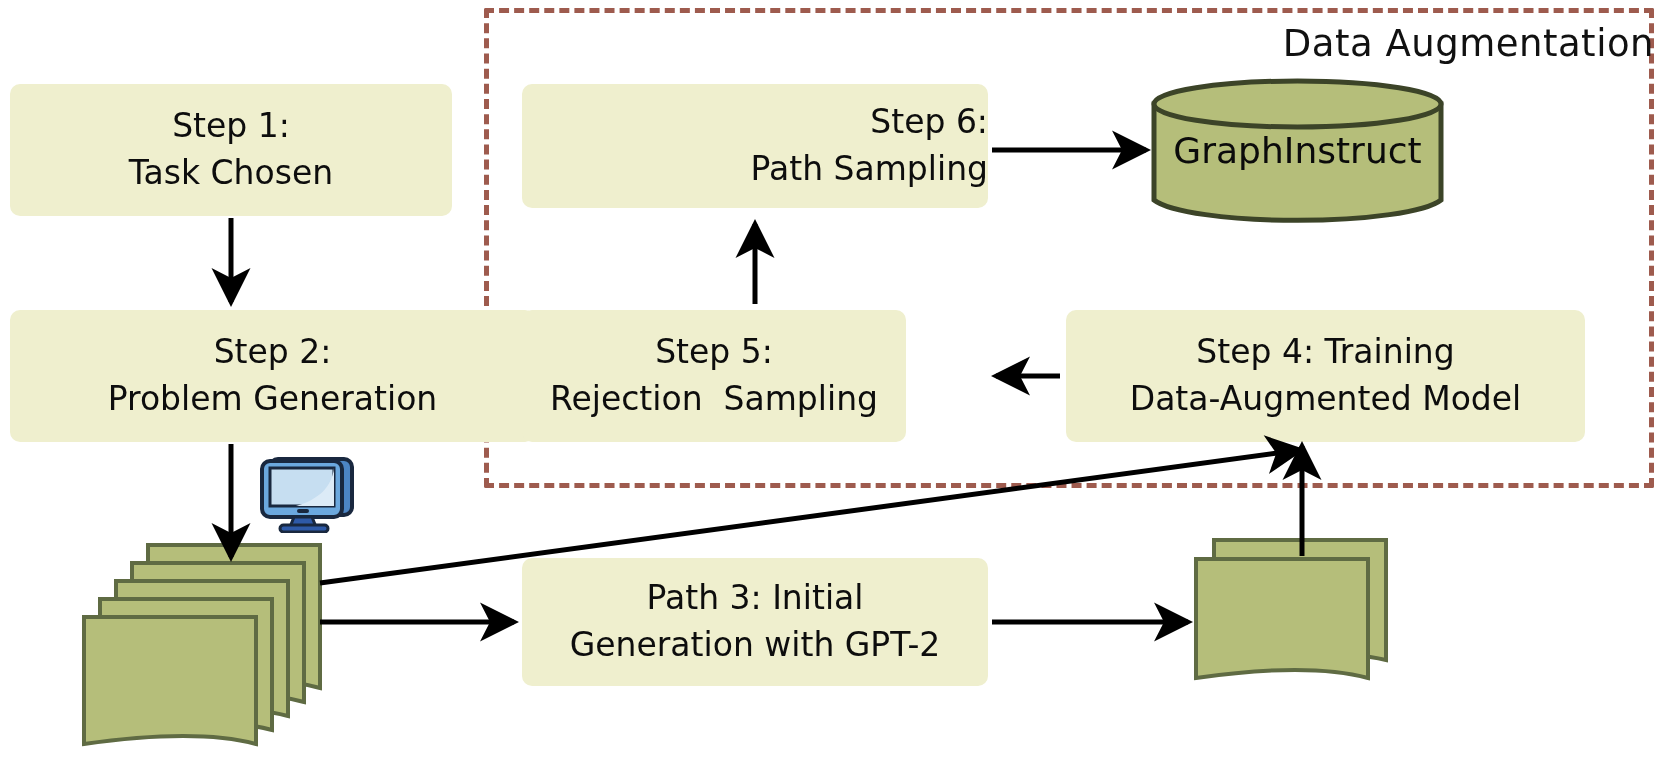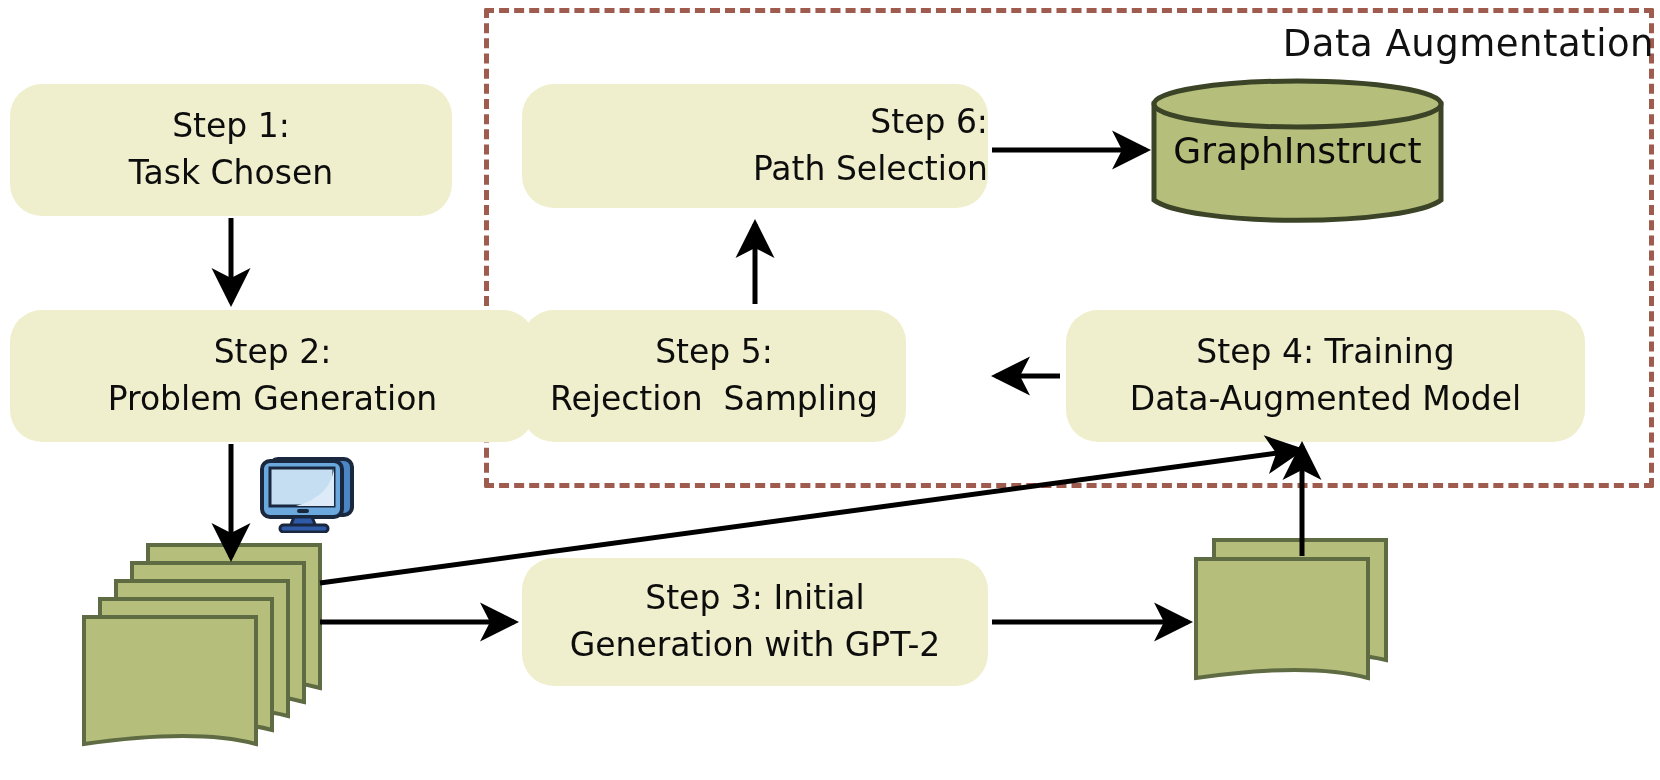--- a/index.html
+++ b/index.html
@@ -32,21 +32,21 @@
     color: #111111;
     letter-spacing: 0.5px;
     white-space: nowrap;
   }
 
   
   .step-box {
     position: absolute;
     box-sizing: border-box;
     background: #EFEFCE;
-    border-radius: 32px;
+    border-radius: 10px;
     display: flex;
     flex-direction: column;
     align-items: center;
     justify-content: center;
     color: #0d0d0d;
     font-family: "DejaVu Sans", sans-serif;
     font-size: 33px;
     line-height: 1.42;
     text-align: center;
     white-space: pre;
@@ -92,37 +92,37 @@
     <span class="ln">Step 1:</span>
     <span class="ln">Task Chosen</span>
   </div>
 
   <div class="step-box" style="left:10px; top:310px; width:525px; height:132px;">
     <span class="ln">Step 2:</span>
     <span class="ln">Problem Generation</span>
   </div>
 
   <div class="step-box" style="left:522px; top:558px; width:466px; height:128px;">
-    <span class="ln">Step 3: Initial</span>
+    <span class="ln">Path 3: Initial</span>
     <span class="ln">Generation with GPT-2</span>
   </div>
 
   <div class="step-box" style="left:1066px; top:310px; width:519px; height:132px;">
     <span class="ln">Step 4: Training</span>
     <span class="ln">Data-Augmented Model</span>
   </div>
 
   <div class="step-box" style="left:522px; top:310px; width:384px; height:132px;">
     <span class="ln">Step 5:</span>
     <span class="ln">Rejection  Sampling</span>
   </div>
 
   <div class="step-box" style="left:522px; top:84px; width:466px; height:124px;align-items:flex-end;">
     <span class="ln">Step 6:</span>
-    <span class="ln">Path Selection</span>
+    <span class="ln">Path Sampling</span>
   </div>
 
   <div class="cylinder" style="left:1150px; top:78px; width:295px; height:148px;">
     <svg width="295" height="148" viewBox="0 0 295 148">
       <path d="M4,26 L4,122 A147,26 0 0 0 291,122 L291,26 Z" fill="#B5BE7A" stroke="#3C4428" stroke-width="5"></path>
       <ellipse cx="147.5" cy="26" rx="143.5" ry="23" fill="#B5BE7A" stroke="#3C4428" stroke-width="5"></ellipse>
     </svg>
     <div class="cyl-label" style="top:52px; left:0;">GraphInstruct</div>
   </div>
 

